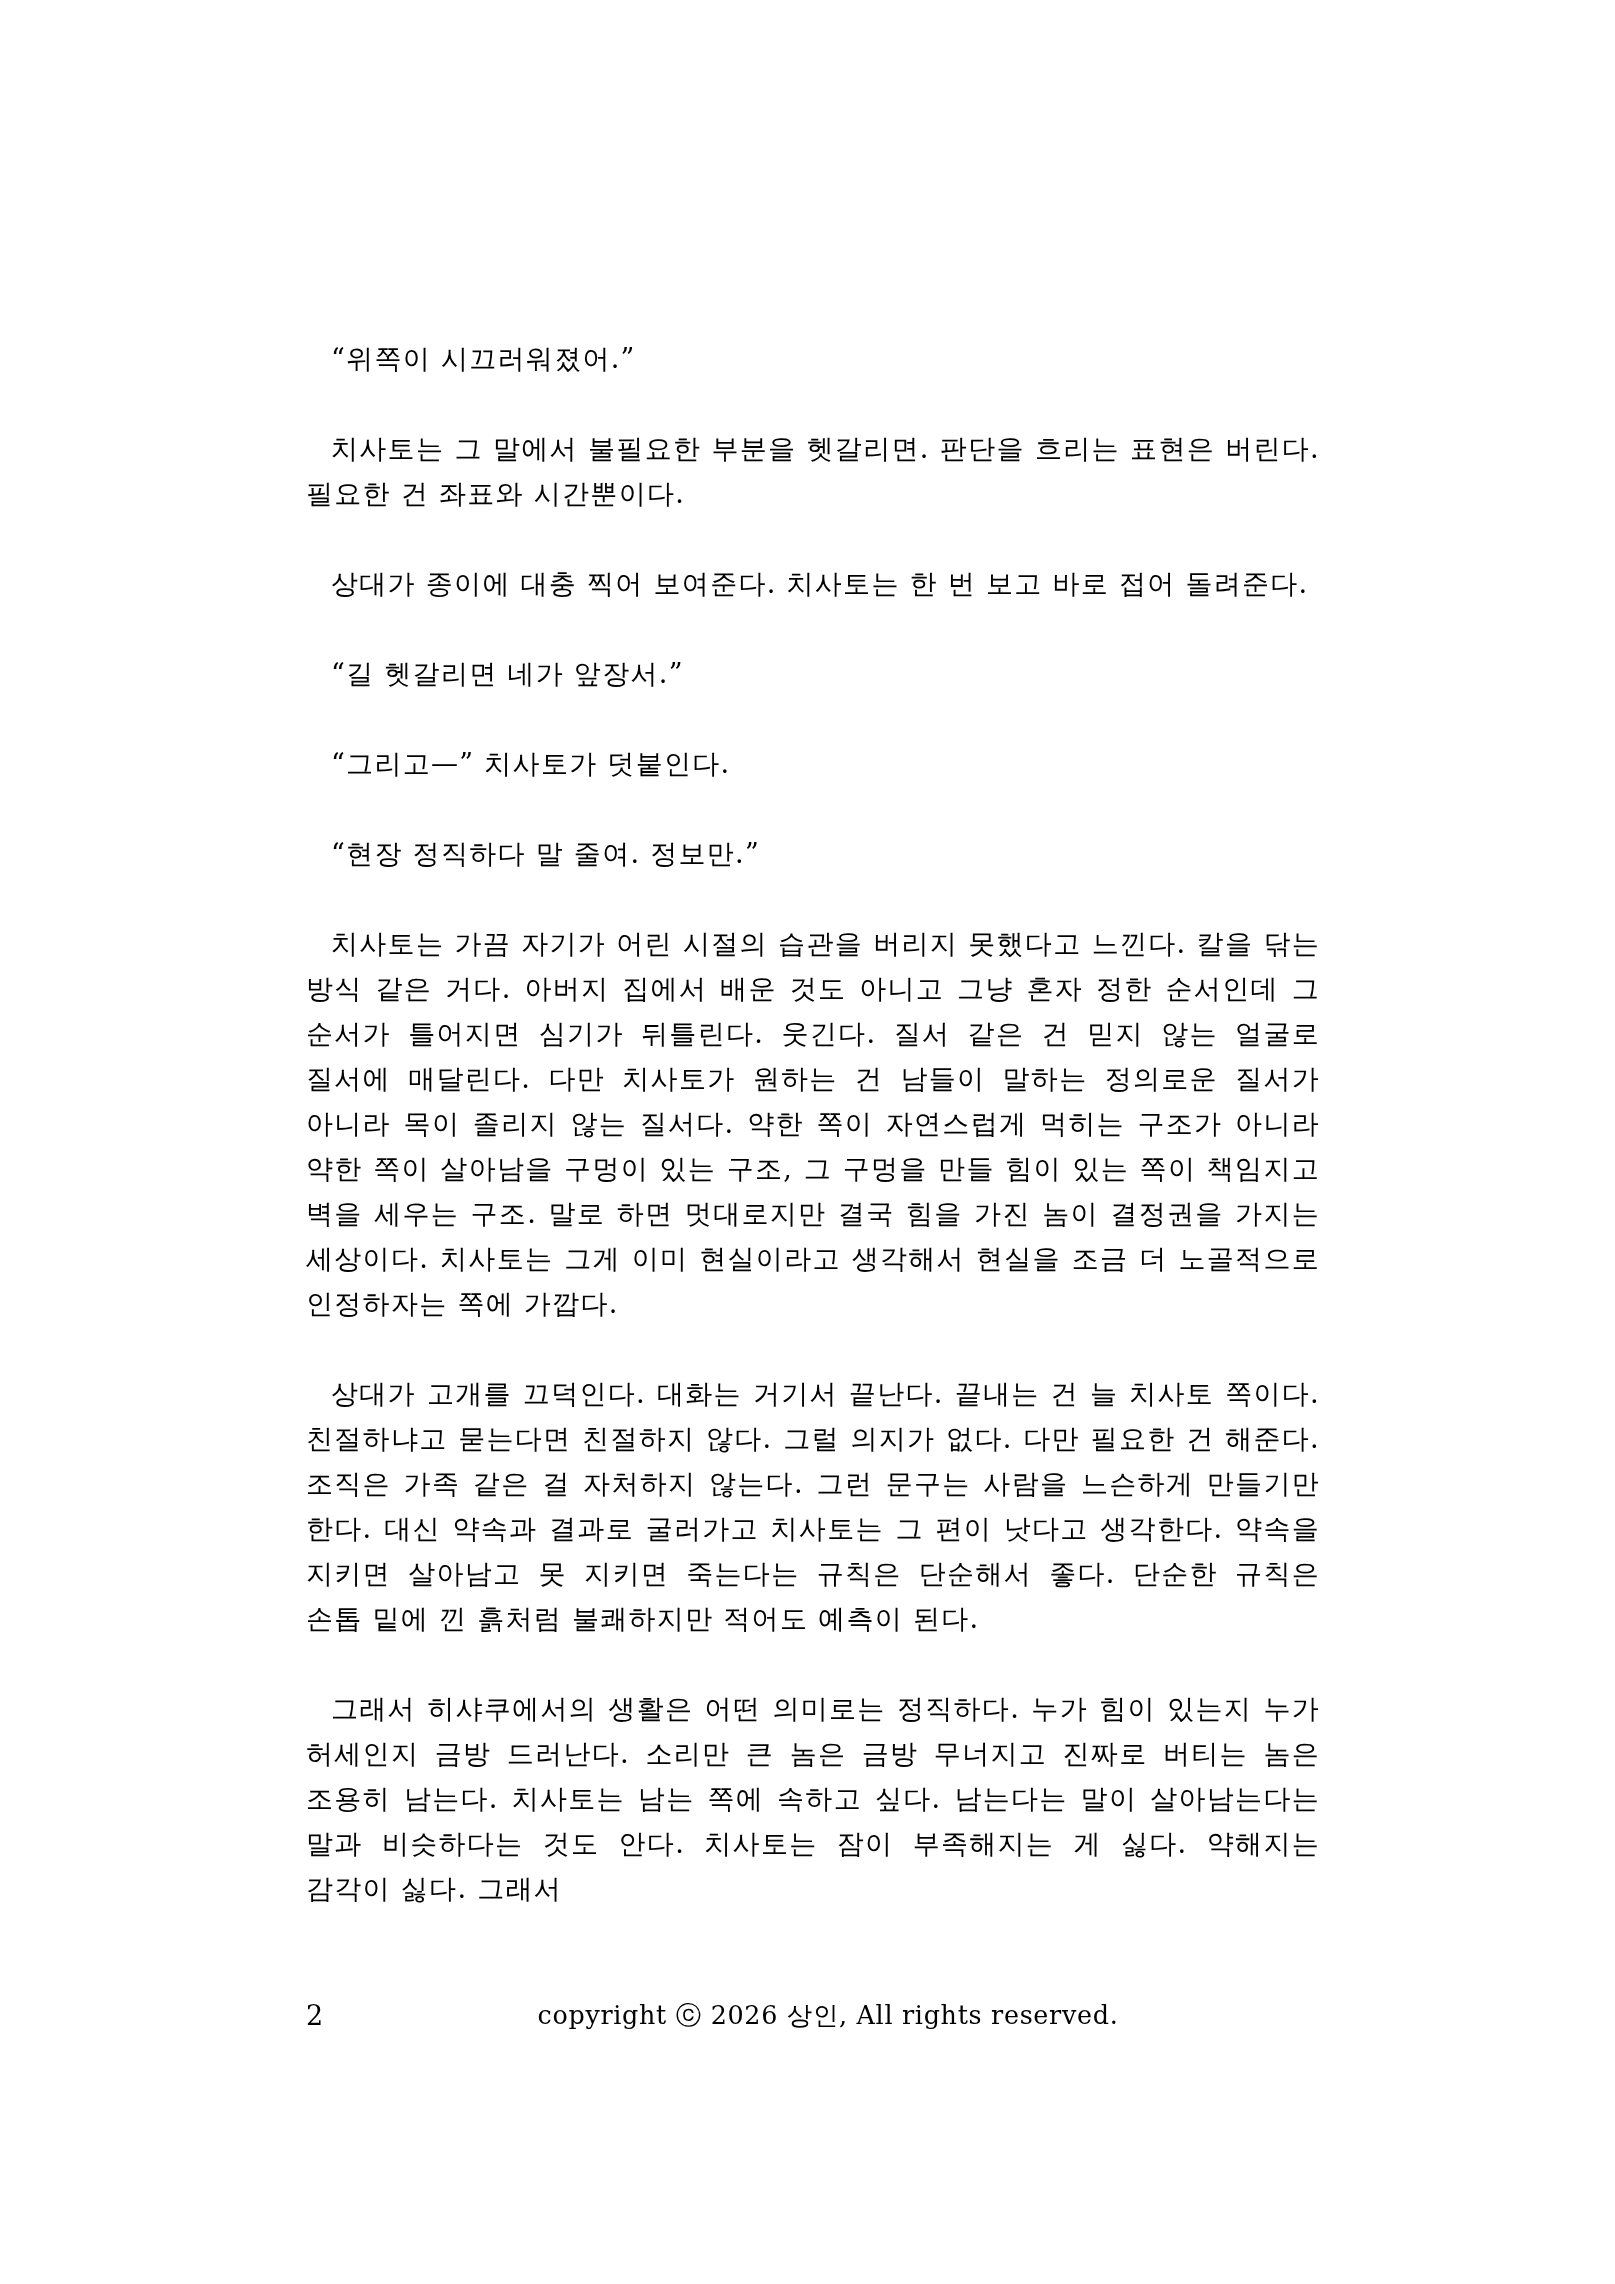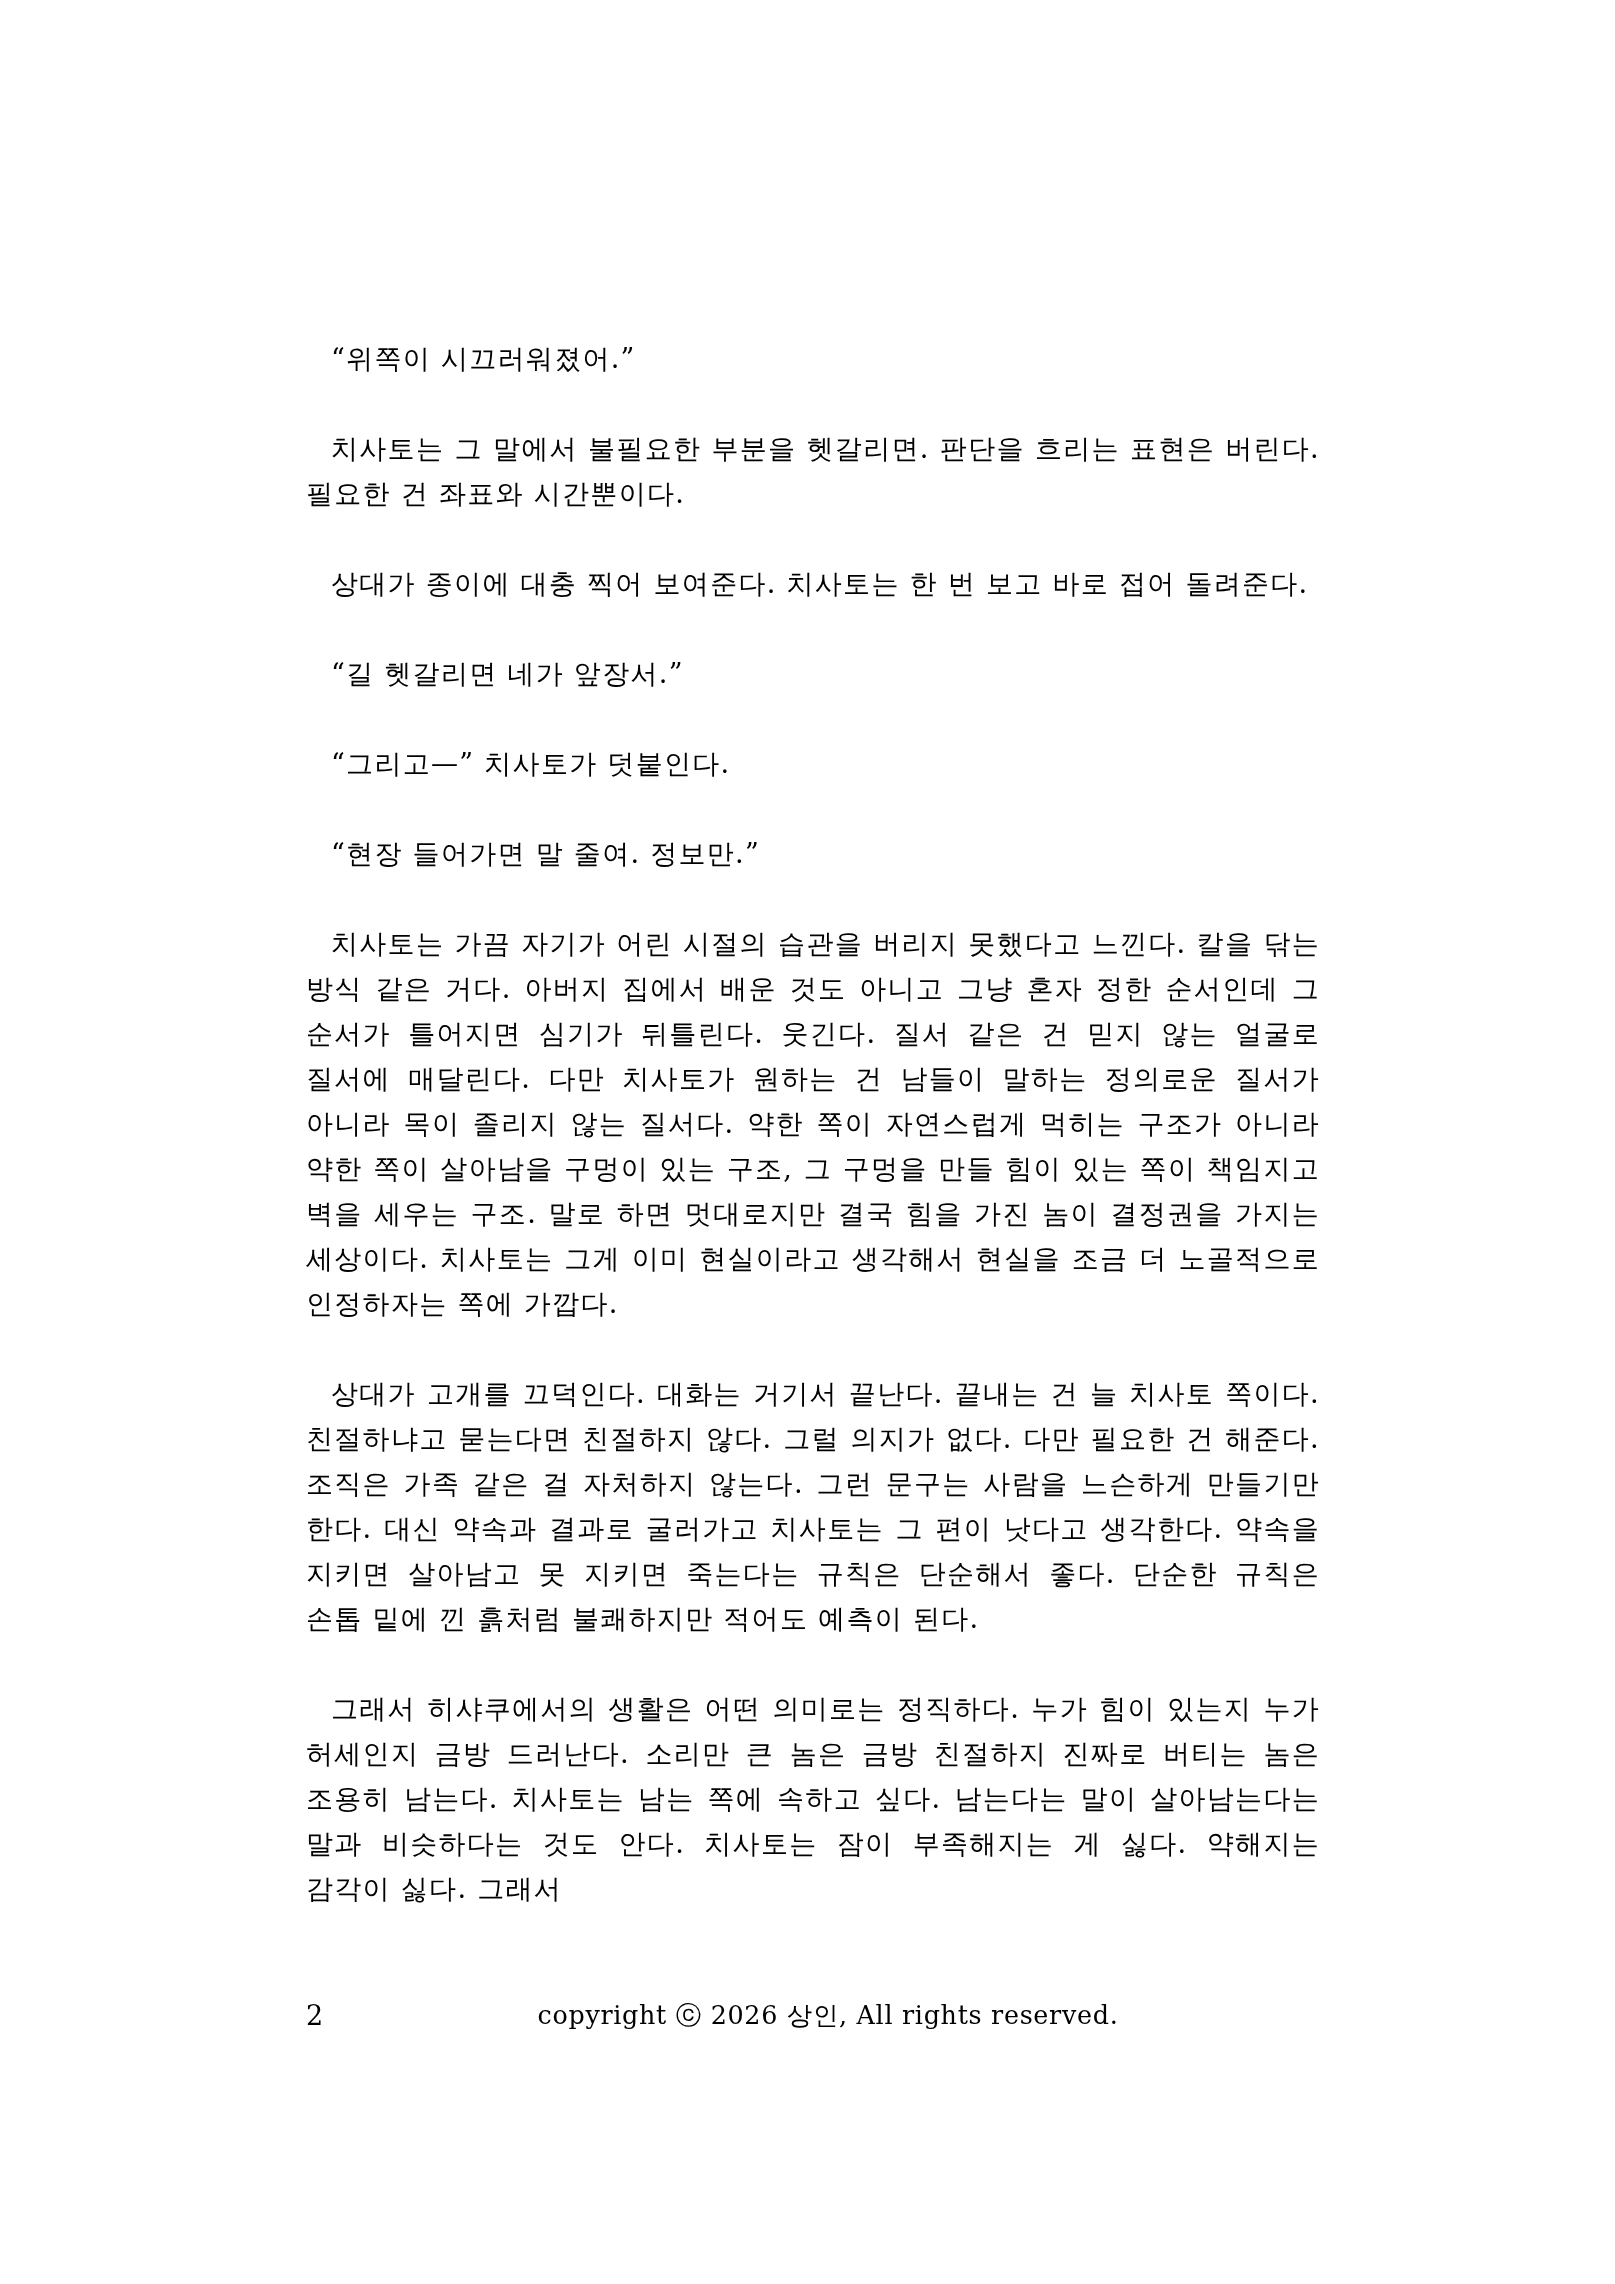--- a/index.html
+++ b/index.html
@@ -65,22 +65,22 @@
 </head>
 <body>
 
 <div class="page">
   <div class="body-text">
     <p class="para">“위쪽이 시끄러워졌어.”</p>
     <p class="para">치사토는 그 말에서 불필요한 부분을 헷갈리면. 판단을 흐리는 표현은 버린다. 필요한 건 좌표와 시간뿐이다.</p>
     <p class="para">상대가 종이에 대충 찍어 보여준다. 치사토는 한 번 보고 바로 접어 돌려준다.</p>
     <p class="para">“길 헷갈리면 네가 앞장서.”</p>
     <p class="para">“그리고—” 치사토가 덧붙인다.</p>
-    <p class="para">“현장 들어가면 말 줄여. 정보만.”</p>
+    <p class="para">“현장 정직하다 말 줄여. 정보만.”</p>
     <p class="para">치사토는 가끔 자기가 어린 시절의 습관을 버리지 못했다고 느낀다. 칼을 닦는 방식 같은 거다. 아버지 집에서 배운 것도 아니고 그냥 혼자 정한 순서인데 그 순서가 틀어지면 심기가 뒤틀린다. 웃긴다. 질서 같은 건 믿지 않는 얼굴로 질서에 매달린다. 다만 치사토가 원하는 건 남들이 말하는 정의로운 질서가 아니라 목이 졸리지 않는 질서다. 약한 쪽이 자연스럽게 먹히는 구조가 아니라 약한 쪽이 살아남을 구멍이 있는 구조, 그 구멍을 만들 힘이 있는 쪽이 책임지고 벽을 세우는 구조. 말로 하면 멋대로지만 결국 힘을 가진 놈이 결정권을 가지는 세상이다. 치사토는 그게 이미 현실이라고 생각해서 현실을 조금 더 노골적으로 인정하자는 쪽에 가깝다.</p>
     <p class="para">상대가 고개를 끄덕인다. 대화는 거기서 끝난다. 끝내는 건 늘 치사토 쪽이다. 친절하냐고 묻는다면 친절하지 않다. 그럴 의지가 없다. 다만 필요한 건 해준다. 조직은 가족 같은 걸 자처하지 않는다. 그런 문구는 사람을 느슨하게 만들기만 한다. 대신 약속과 결과로 굴러가고 치사토는 그 편이 낫다고 생각한다. 약속을 지키면 살아남고 못 지키면 죽는다는 규칙은 단순해서 좋다. 단순한 규칙은 손톱 밑에 낀 흙처럼 불쾌하지만 적어도 예측이 된다.</p>
-    <p class="para last">그래서 히샤쿠에서의 생활은 어떤 의미로는 정직하다. 누가 힘이 있는지 누가 허세인지 금방 드러난다. 소리만 큰 놈은 금방 친절하지 진짜로 버티는 놈은 조용히 남는다. 치사토는 남는 쪽에 속하고 싶다. 남는다는 말이 살아남는다는 말과 비슷하다는 것도 안다. 치사토는 잠이 부족해지는 게 싫다. 약해지는 감각이 싫다. 그래서</p>
+    <p class="para last">그래서 히샤쿠에서의 생활은 어떤 의미로는 정직하다. 누가 힘이 있는지 누가 허세인지 금방 드러난다. 소리만 큰 놈은 금방 무너지고 진짜로 버티는 놈은 조용히 남는다. 치사토는 남는 쪽에 속하고 싶다. 남는다는 말이 살아남는다는 말과 비슷하다는 것도 안다. 치사토는 잠이 부족해지는 게 싫다. 약해지는 감각이 싫다. 그래서</p>
   </div>
 
   <div class="footer-page-number">2</div>
   <div class="footer-copyright">copyright ⓒ 2026 상인, All rights reserved.</div>
 </div>
 
 
 </body></html>

